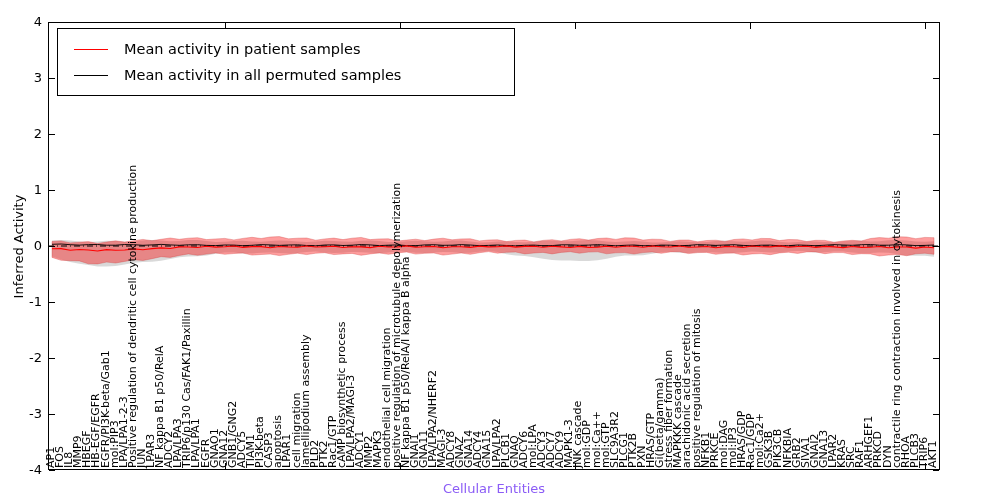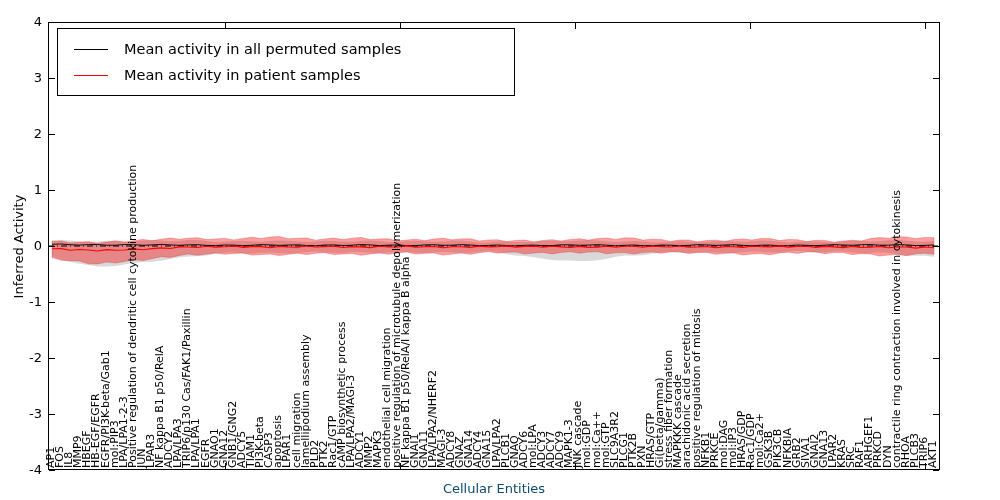--- a/index.html
+++ b/index.html
@@ -14,21 +14,21 @@
     position:absolute;left:48px;top:22px;width:892px;height:448px;
     border:1px solid #000;box-sizing:border-box;background:#fff;
   }
   #chart-svg{position:absolute;left:0;top:0;z-index:2;pointer-events:none;}
   #title{
     position:absolute;left:48px;top:3px;width:892px;text-align:center;
     font-size:15px;color:#000;z-index:4;
   }
   #xlabel{
     position:absolute;left:48px;top:481px;width:892px;text-align:center;
-    font-size:13px;color:#0c4a6e;z-index:4;
+    font-size:13px;color:#8b5cf6;z-index:4;
   }
   #ylabel{
     position:absolute;left:-62px;top:239px;width:160px;text-align:center;
     font-size:13px;color:#000;
     transform:rotate(-90deg);z-index:4;
   }
   .ytick-label{
     position:absolute;width:34px;text-align:right;font-size:13px;color:#000;z-index:4;
   }
   .tickmark{position:absolute;background:#000;z-index:3;}
@@ -203,24 +203,24 @@
       <div class="tickmark" style="left: 575px; top: 23px; width: 1px; height: 6px;"></div>
       <div class="tickmark" style="left: 575px; top: 463px; width: 1px; height: 6px;"></div>
       <div class="tickmark" style="left: 750px; top: 23px; width: 1px; height: 6px;"></div>
       <div class="tickmark" style="left: 750px; top: 463px; width: 1px; height: 6px;"></div>
       <div class="tickmark" style="left: 925px; top: 23px; width: 1px; height: 6px;"></div>
       <div class="tickmark" style="left: 925px; top: 463px; width: 1px; height: 6px;"></div>
     </div>
 
   <div id="legend">
     <div class="legend-row">
+      <span class="legend-line" id="legend-line-1" style="border-top-color: rgb(255, 0, 0);"></span>
+      <span class="legend-text">Mean activity in patient samples</span>
+    </div>
+    <div class="legend-row">
       <span class="legend-line" id="legend-line-0" style="border-top-color: rgb(0, 0, 0);"></span>
       <span class="legend-text">Mean activity in all permuted samples</span>
     </div>
-    <div class="legend-row">
-      <span class="legend-line" id="legend-line-1" style="border-top-color: rgb(255, 0, 0);"></span>
-      <span class="legend-text">Mean activity in patient samples</span>
-    </div>
   </div>
 
   <div id="xlabel">Cellular Entities</div>
 
 </div>
 
 </body></html>

